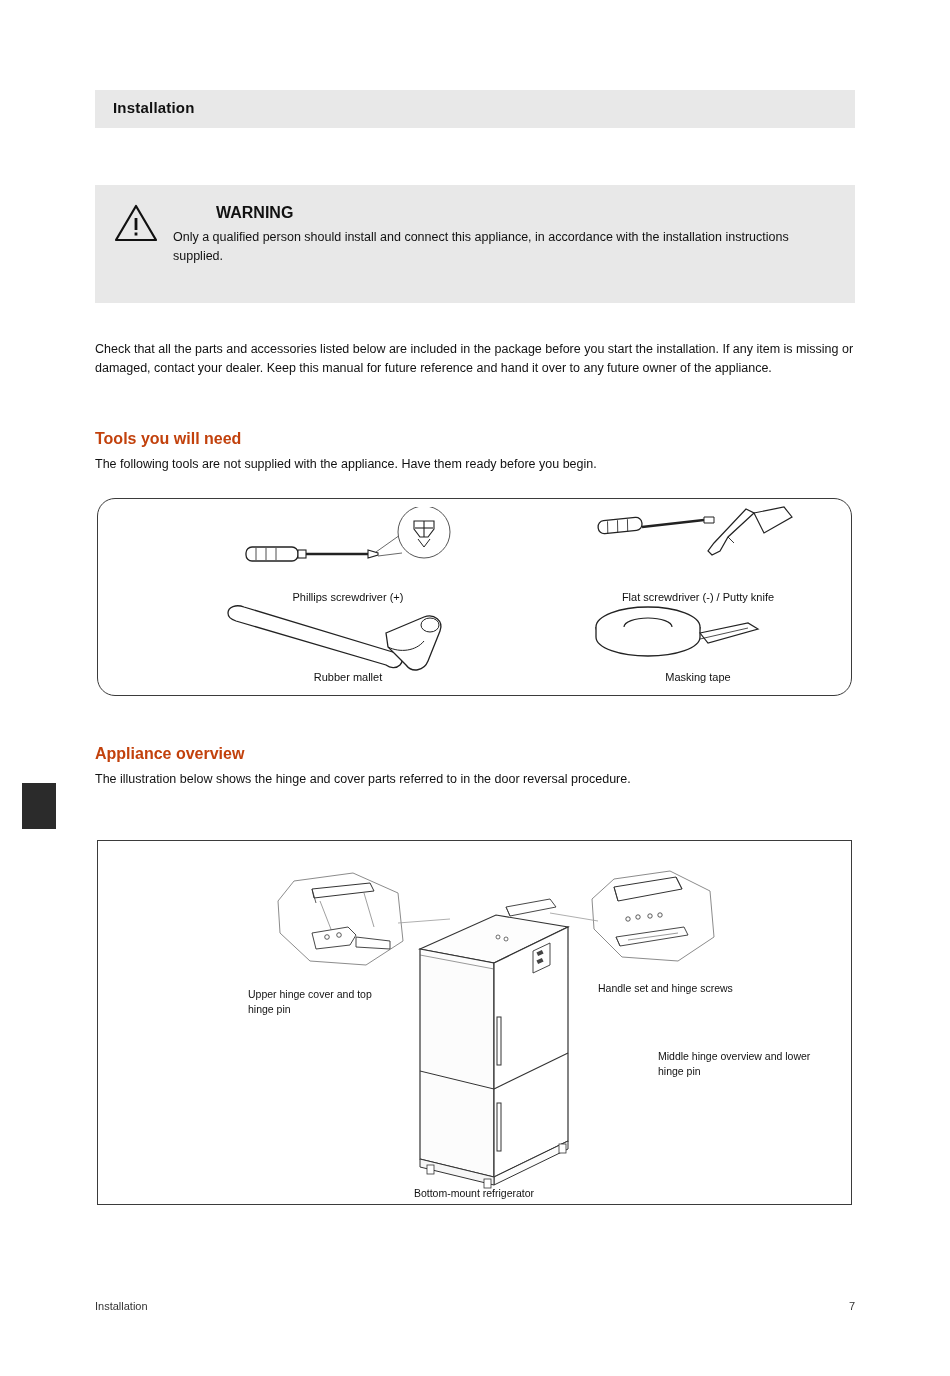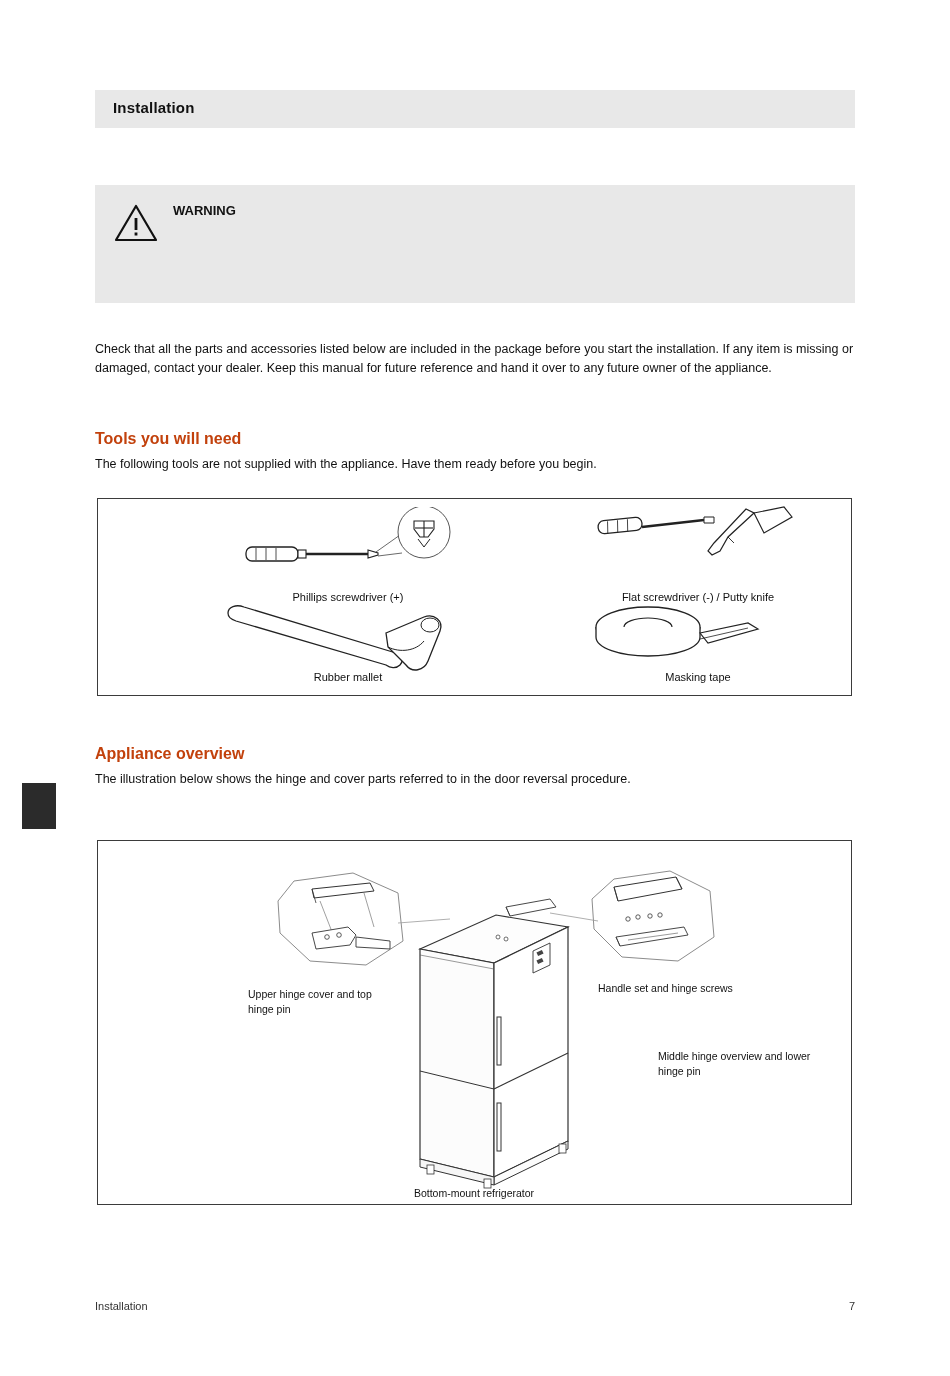--- a/index.html
+++ b/index.html
@@ -62,23 +62,24 @@
     position: absolute;
     left: 78px;
     top: 16px;
     width: 660px;
     font-size: 12.5px;
     line-height: 1.55;
     color: #111;
   }
   .warning-body .w-title {
     font-weight: bold;
-    font-size: 13px;
+    font-size: 16px;
     display: block;
     margin-bottom: 2px;
+    margin-left: 43px;
   }
   .warning-body p {
     margin: 0 0 4px 0;
   }
 
   
   .sec-head {
     position: absolute;
     font-size: 16px;
     font-weight: bold;
@@ -100,20 +101,21 @@
     position: absolute;
     border: 1px solid #3b3b3b;
     box-sizing: border-box;
     background: #fff;
   }
   #tools-figure {
     left: 97px;
     top: 498px;
     width: 755px;
     height: 198px;
+    border-radius: 18px;
   }
 
   .tool-caption {
     position: absolute;
     font-size: 11px;
     color: #111;
     text-align: center;
     width: 200px;
   }
 
@@ -183,20 +185,21 @@
   <div class="warning-box">
     <div class="warning-icon">
       <svg width="46" height="40" viewBox="0 0 46 40">
         <path d="M23 3 L43 37 L3 37 Z" fill="none" stroke="#111" stroke-width="2.2" stroke-linejoin="round"></path>
         <rect x="21.6" y="15" width="2.8" height="12" fill="#111"></rect>
         <rect x="21.6" y="29.5" width="2.8" height="3" fill="#111"></rect>
       </svg>
     </div>
     <div class="warning-body">
       <span class="w-title">WARNING</span>
+      <p>Only a qualified person should install and connect this appliance, in accordance with the installation instructions supplied.</p>
     </div>
   </div>
 
   <div class="body-text" id="intro-text">Check that all the parts and accessories listed below are included in the package before you start the installation. If any item is missing or damaged, contact your dealer. Keep this manual for future reference and hand it over to any future owner of the appliance.</div>
 
   <div class="sec-head" id="tools-heading">Tools you will need</div>
   <div class="body-text" id="tools-note">The following tools are not supplied with the appliance. Have them ready before you begin.</div>
 
   <div class="figure-box" id="tools-figure">
 

